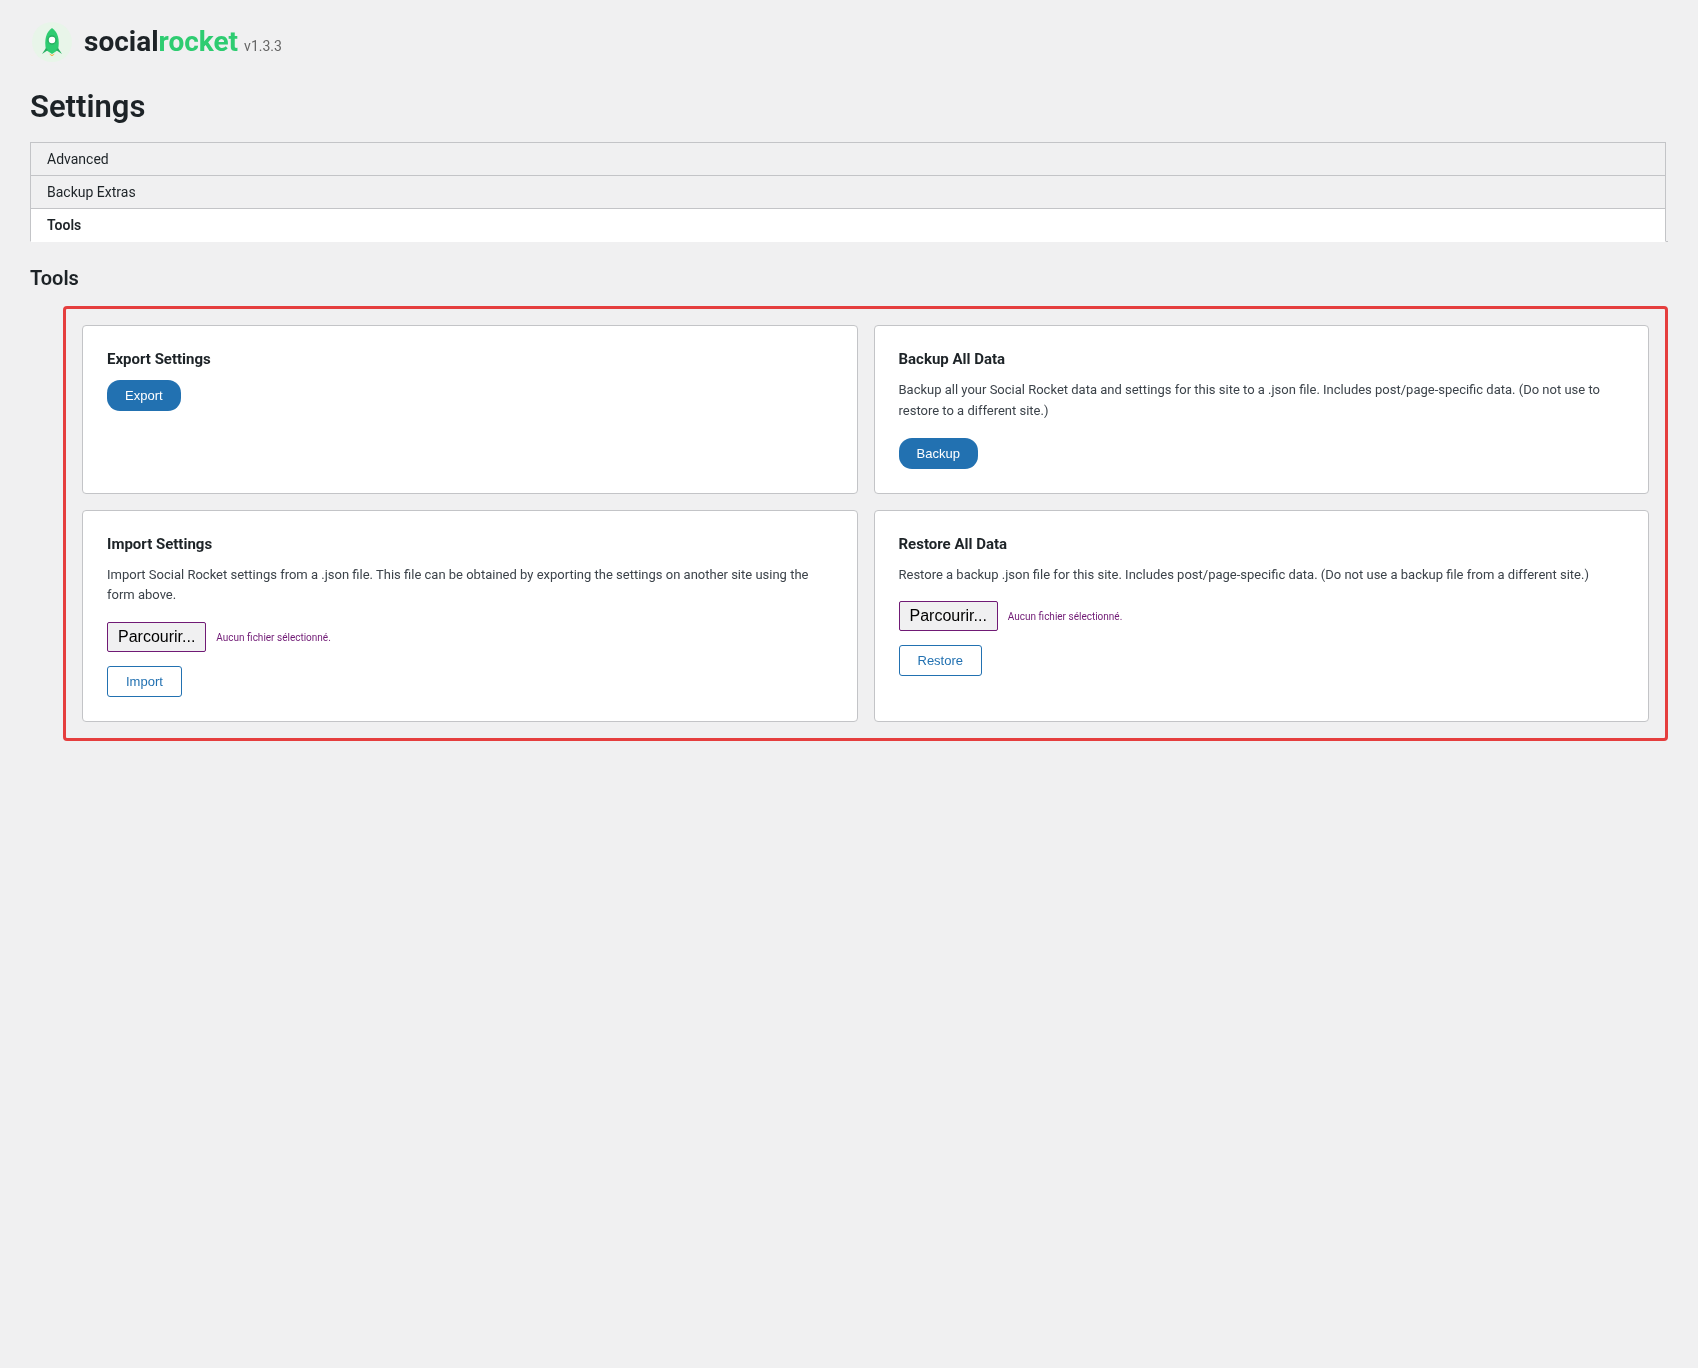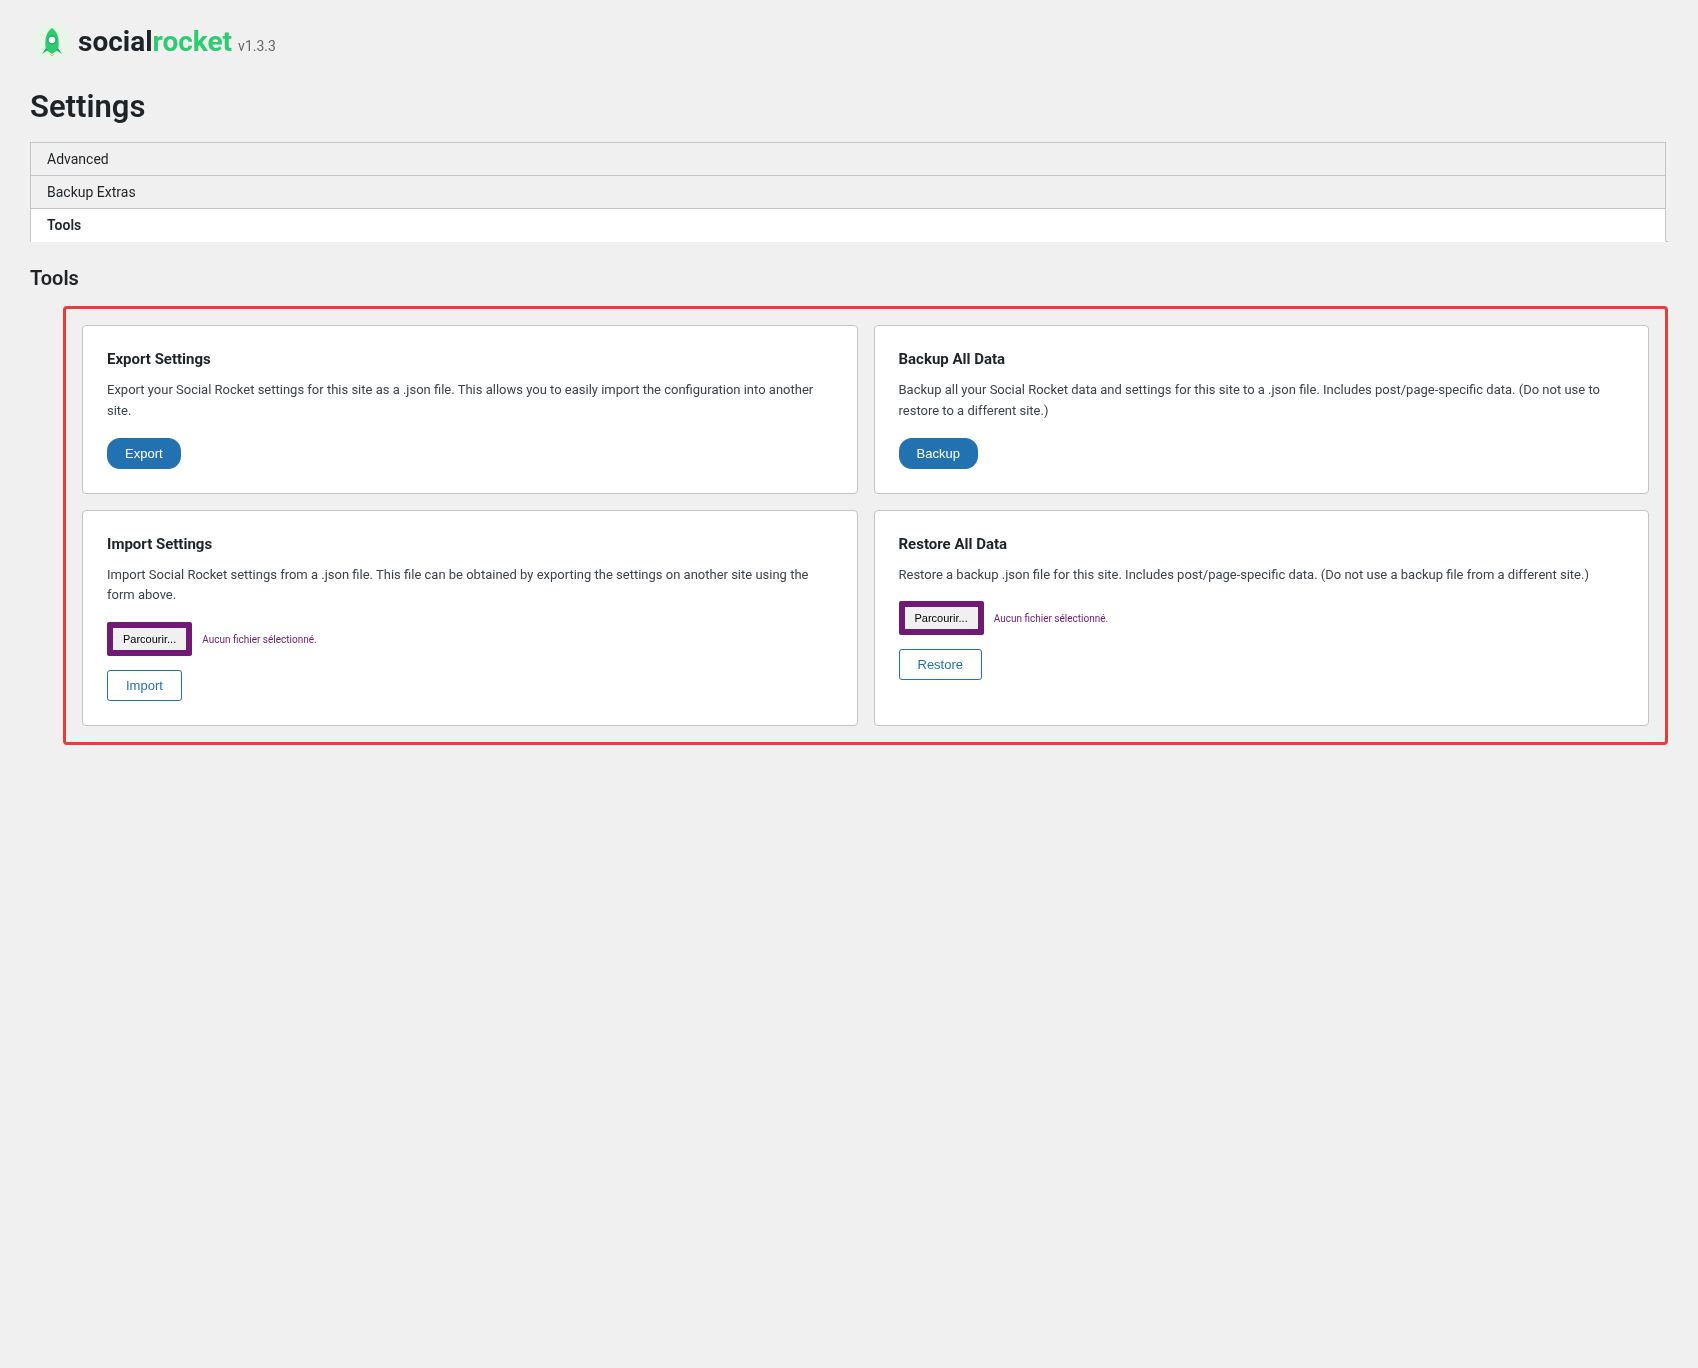--- a/index.html
+++ b/index.html
@@ -6,21 +6,21 @@
     body {
       background: #f0f0f1;
       font-family: -apple-system, BlinkMacSystemFont, "Segoe UI", Roboto, Oxygen, sans-serif;
       font-size: 14px;
       color: #1d2327;
       padding: 20px 30px;
     }
     .header {
       display: flex;
       align-items: center;
-      gap: 4px;
+      gap: 10px;
       margin-bottom: 24px;
     }
     .logo-text {
       font-size: 28px;
       font-weight: 700;
       line-height: 1;
     }
     .logo-social { color: #1d2327; }
     .logo-rocket { color: #2ecc71; }
     .logo-version {
@@ -117,23 +117,23 @@
       font-weight: 500;
     }
     .file-input-row {
       display: flex;
       align-items: center;
       gap: 10px;
       margin-bottom: 14px;
     }
     .file-browse-btn {
       background: #f0f0f1;
-      border: 6px solid #701a75;
+      border: 1px solid #701a75;
       padding: 5px 10px;
-      font-size: 11px;
+      font-size: 16px;
       border-radius: 2px;
       cursor: pointer;
     }
     .file-no-file {
       font-size: 10px;
       color: #701a75;
     }
   </style>
 </head>
 <body>
@@ -167,21 +167,20 @@
   <div class="tab active">Tools</div>
 </div>
 
 <h2 class="section-title">Tools</h2>
 
 <div class="tools-grid-wrapper">
   <div class="tools-grid">
 
     <div class="tool-card">
       <div class="tool-card-title">Export Settings</div>
-      <div class="tool-card-desc">Export your Social Rocket settings for this site as a .json file. This allows you to easily import the configuration into another site.</div>
       <button class="btn-primary">Export</button>
     </div>
 
     <div class="tool-card">
       <div class="tool-card-title">Backup All Data</div>
       <div class="tool-card-desc">Backup all your Social Rocket data and settings for this site to a .json file. Includes post/page-specific data. (Do not use to restore to a different site.)</div>
       <button class="btn-primary">Backup</button>
     </div>
 
     <div class="tool-card">

